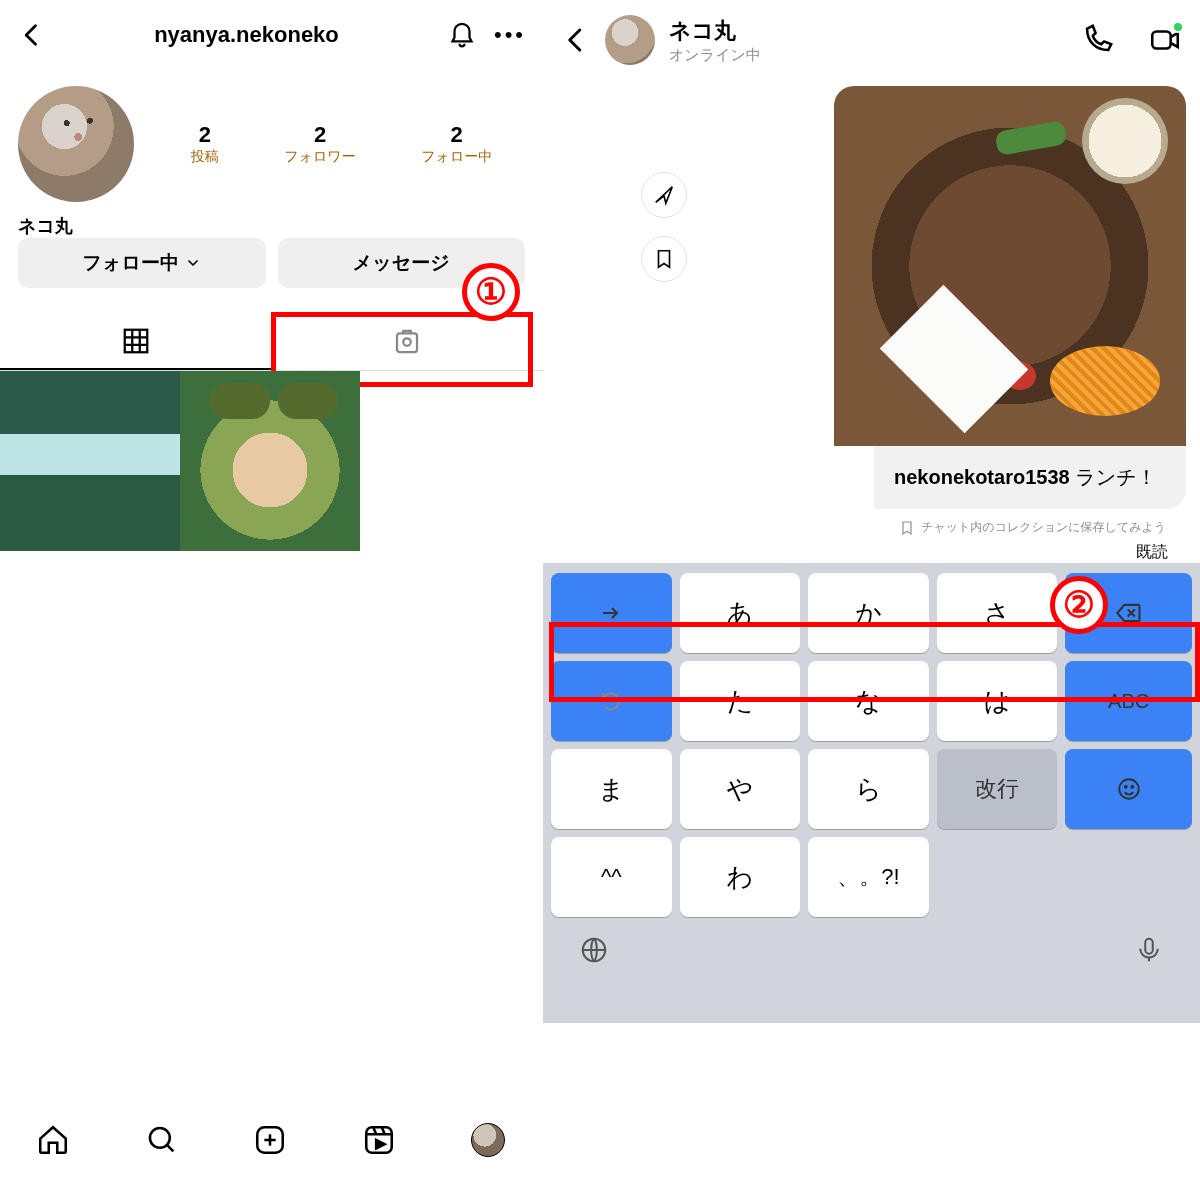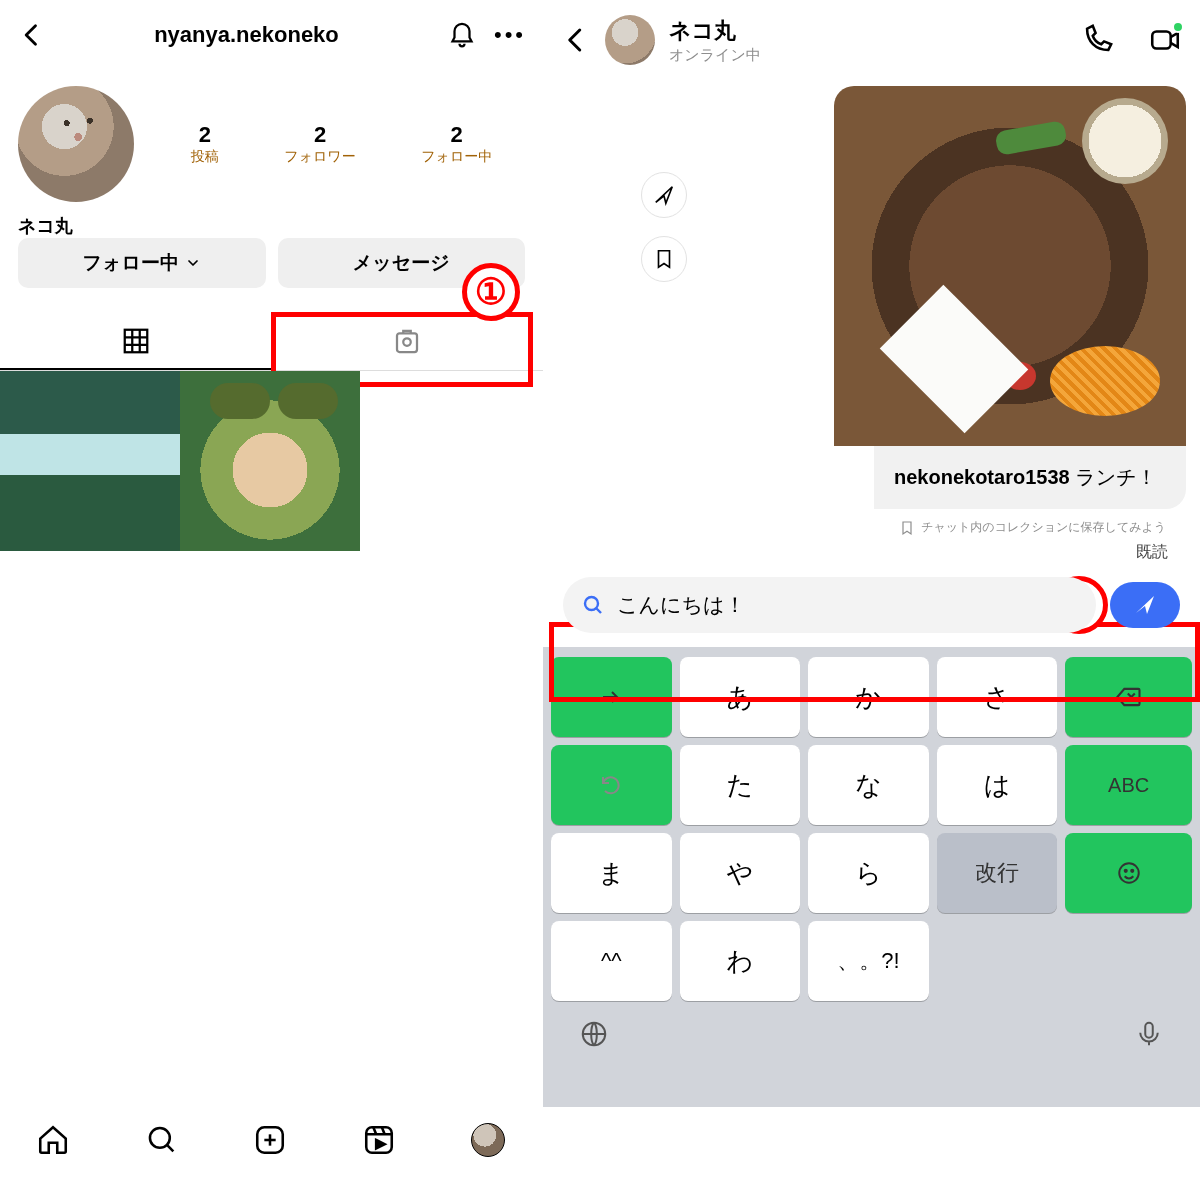--- a/index.html
+++ b/index.html
@@ -190,21 +190,21 @@
     background:#f1f1f1; padding: 18px 20px;
     font-size: 20px;
     margin-left: 40px;
   }
   .bubble-cap b{ font-weight:700; }
   .save-hint {
     text-align:right; font-size:12px; color:#8e8e8e;
     padding: 10px 20px 2px 0;
     display:flex;justify-content:flex-end;align-items:center;gap:6px;
   }
-  .read-label { text-align:right; font-size:16px;color:#404040; padding-right:18px;padding-top:4px;}
+  .read-label { text-align:right; font-size:16px;color:#000000; padding-right:18px;padding-top:4px;}
 
   .side-actions {
     position:absolute; left: 98px; top: 92px;
     display:flex;flex-direction:column;gap:18px;
   }
   .circ {
     width:46px;height:46px;border-radius:50%;
     background:#fff;border:1px solid #e2e2e2;
     display:flex;align-items:center;justify-content:center;
   }
@@ -239,21 +239,21 @@
     background:#d1d4da;
     padding: 10px 8px 40px 8px;
   }
   .key {
     background:#fff; border-radius:8px;
     height:80px;
     font-size:26px;
     display:flex;align-items:center;justify-content:center;
     box-shadow: 0 1px 0 rgba(0,0,0,.25);
   }
-  .key.fn  { background:#22c55e; color:#333; font-size:20px;}
+  .key.fn  { background:#3b82f6; color:#333; font-size:20px;}
   .key.fn2 { background:#babfc9; color:#333; font-size:22px;}
   .kgrid-right{
     display:grid; grid-template-columns: 1fr 1fr 1fr 1fr 1.05fr;
     grid-template-rows: 80px 80px 80px 80px;
     gap:8px;
   }
   .key-span2 { grid-row: span 2; }
   .kbd-bottom {
     height:66px;display:flex;justify-content:space-between;align-items:center;padding:0 28px;
   }
@@ -430,36 +430,20 @@
             <path d="M6 3h12v18l-6-4-6 4z"></path>
           </svg>
         <span>チャット内のコレクションに保存してみよう</span>
       </div>
       <div class="read-label">既読</div>
 
       <div class="highlight-2"></div>
       <div class="callout callout-2">②</div>
     </div>
 
-    <div class="r-input-row">
-      <div class="r-input">
-        <span class="mag">
-          <svg viewBox="0 0 24 24" width="24" height="24" stroke="#3b6ef6" stroke-width="2.4" fill="none">
-              <circle cx="10.5" cy="10.5" r="6.5"></circle>
-              <line x1="20" y1="20" x2="15" y2="15"></line>
-            </svg>
-        </span>
-        <span>こんにちは！</span>
-      </div>
-      <div class="send-btn">
-        <svg viewBox="0 0 24 24" width="24" height="24" fill="#fff">
-            <path d="M3 20 21 3 14 21l-2-8z"></path>
-          </svg>
-      </div>
-    </div>
 
     <div class="kbd">
       <div class="kgrid-right">
         <div class="key fn">
           <svg viewBox="0 0 24 24" width="24" height="24" stroke="#333" stroke-width="2" fill="none">
               <line x1="4" y1="12" x2="18" y2="12"></line>
               <polyline points="13 7 18 12 13 17"></polyline>
             </svg>
         </div>
         <div class="key">あ</div>

